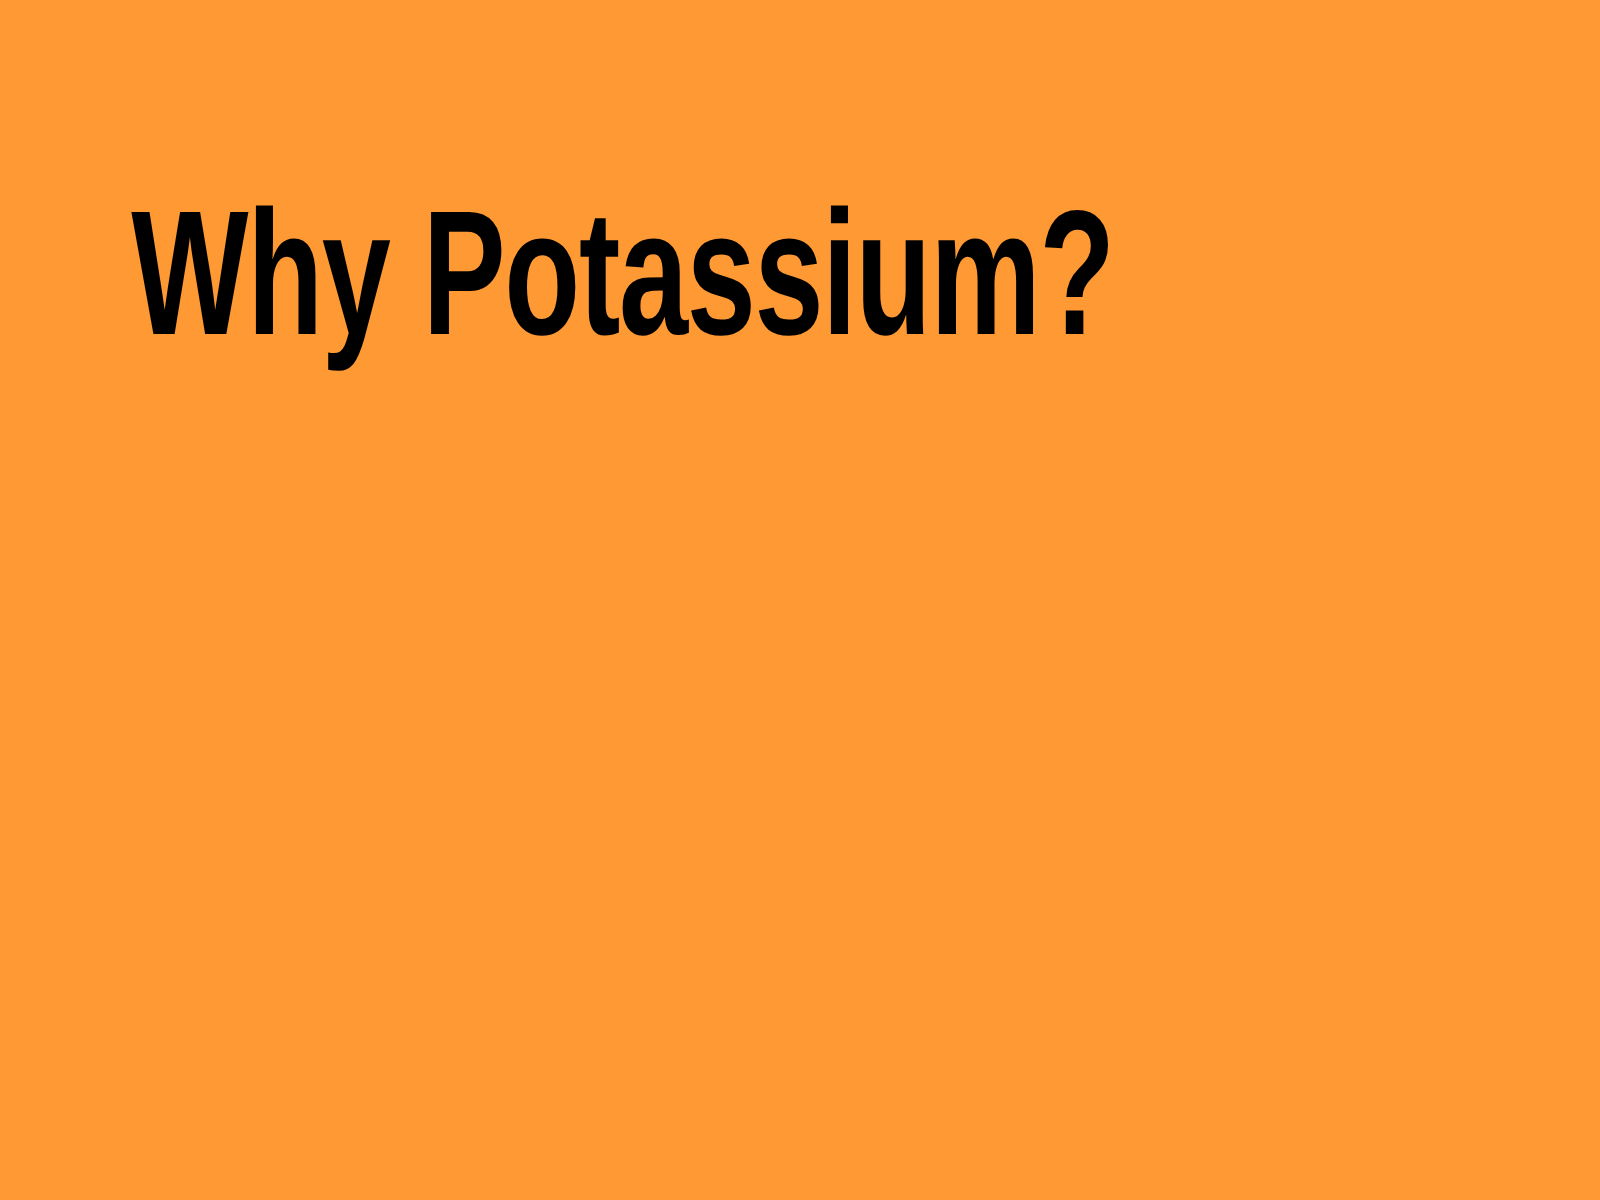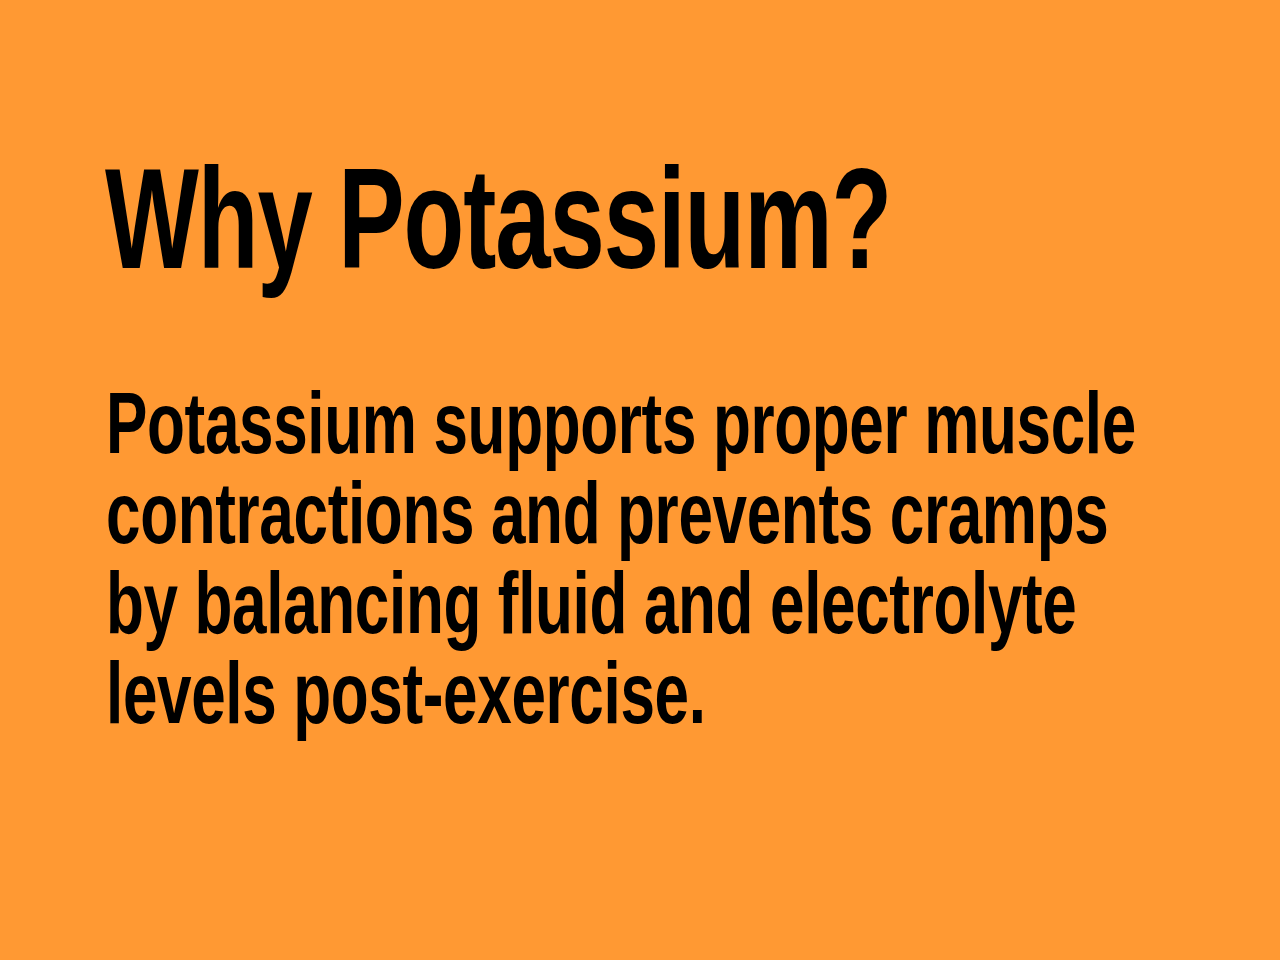--- a/index.html
+++ b/index.html
@@ -70,20 +70,14 @@
 </style>
 </head>
 <body>
 
 <div class="slide">
 
   <div class="title-wrap">
     <h1 class="title">Why Potassium?</h1>
   </div>
 
-  <div class="body-wrap">
-    <p class="body-line">Potassium supports proper muscle</p>
-    <p class="body-line">contractions and prevents cramps</p>
-    <p class="body-line">by balancing fluid and electrolyte</p>
-    <p class="body-line">levels post-exercise.</p>
-  </div>
 
 </div>
 
 </body></html>

